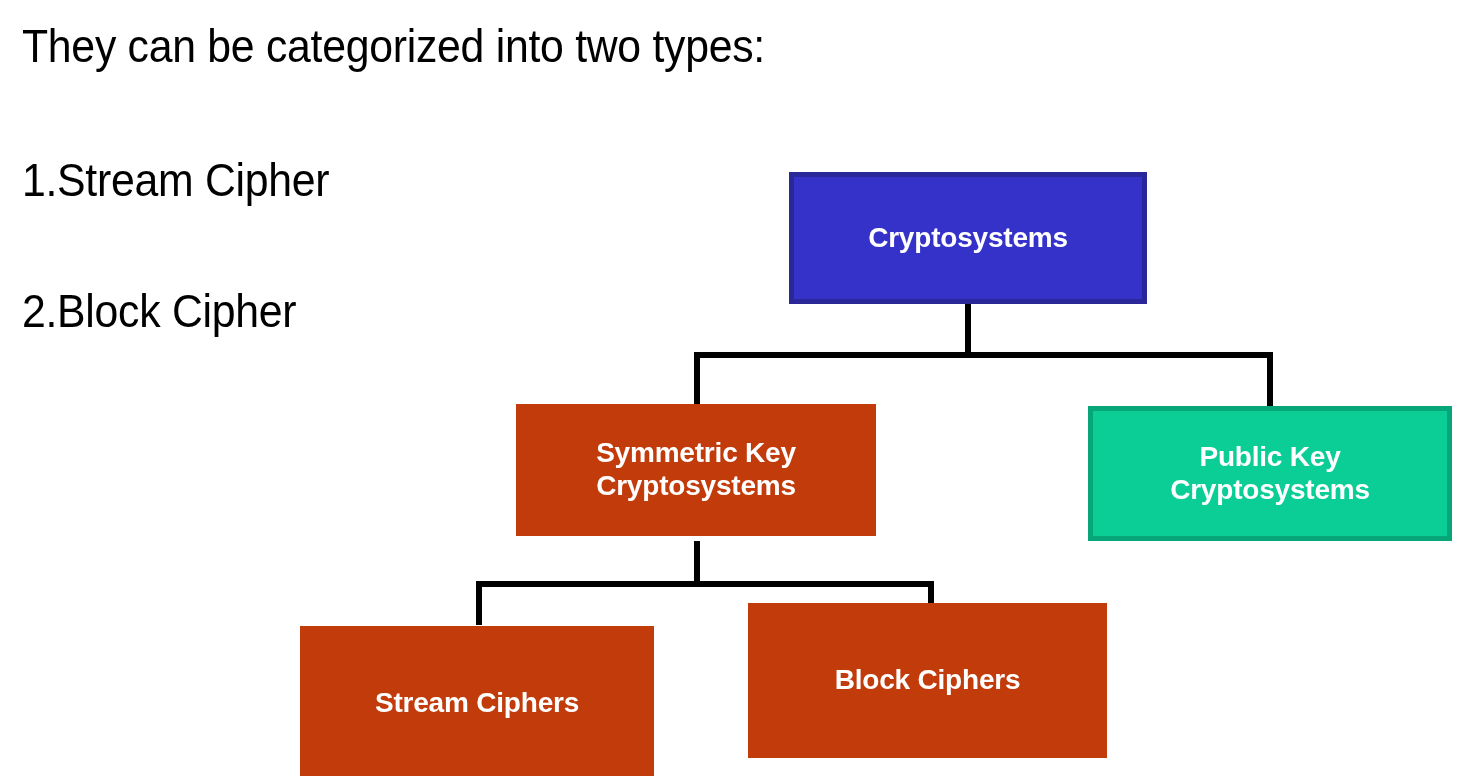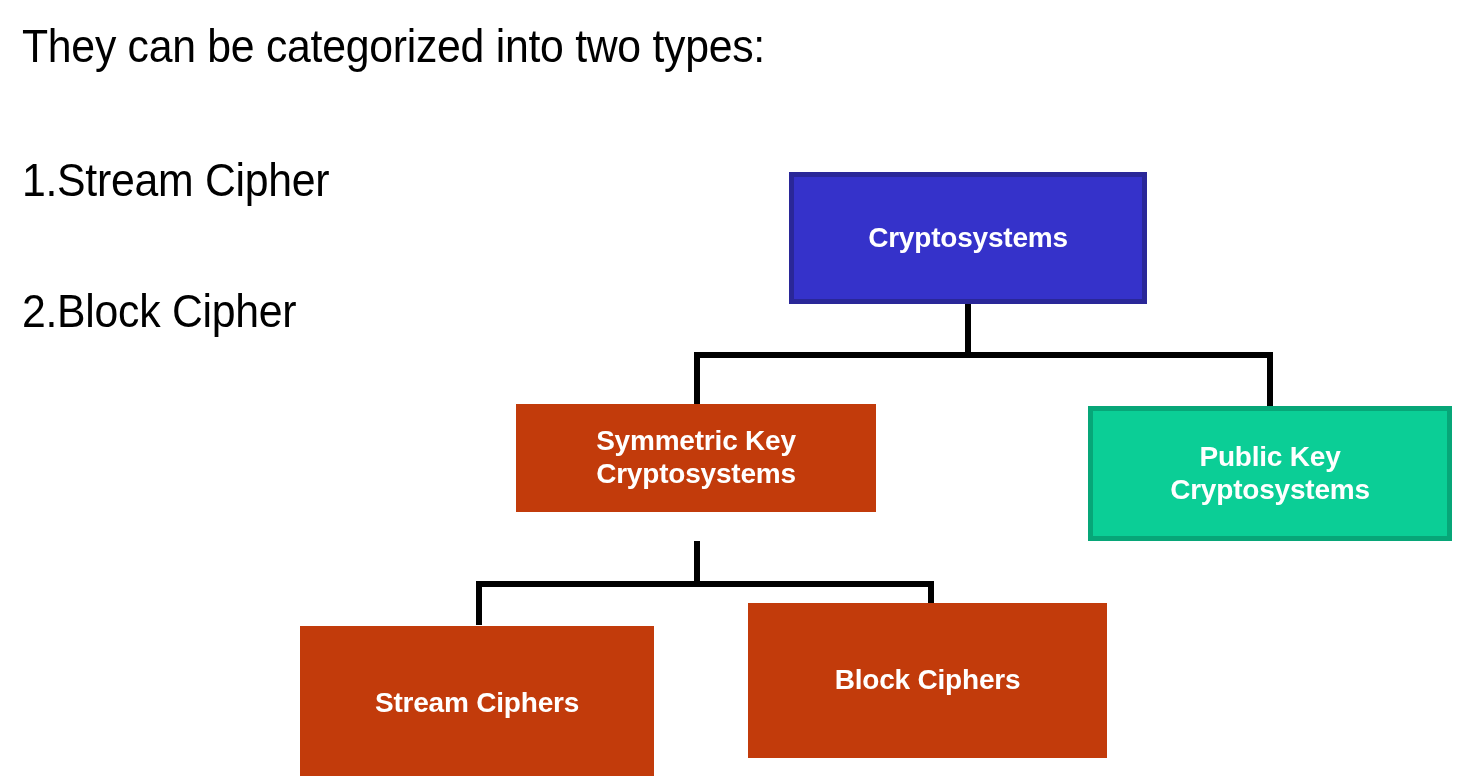--- a/index.html
+++ b/index.html
@@ -60,21 +60,21 @@
   .node-label { display: block; white-space: pre-line; }
 
   #node-root {
     left: 789px; top: 172px;
     width: 358px; height: 132px;
     background: #3532CA;
     border: 5px solid #2A2798;
   }
   #node-symmetric {
     left: 516px; top: 404px;
-    width: 360px; height: 108px;
+    width: 360px; height: 132px;
     background: #C23B0B;
     border: 0;
   }
   #node-public {
     left: 1088px; top: 406px;
     width: 364px; height: 135px;
     background: #0BCE96;
     border: 5px solid #07A678;
   }
   #node-stream {

